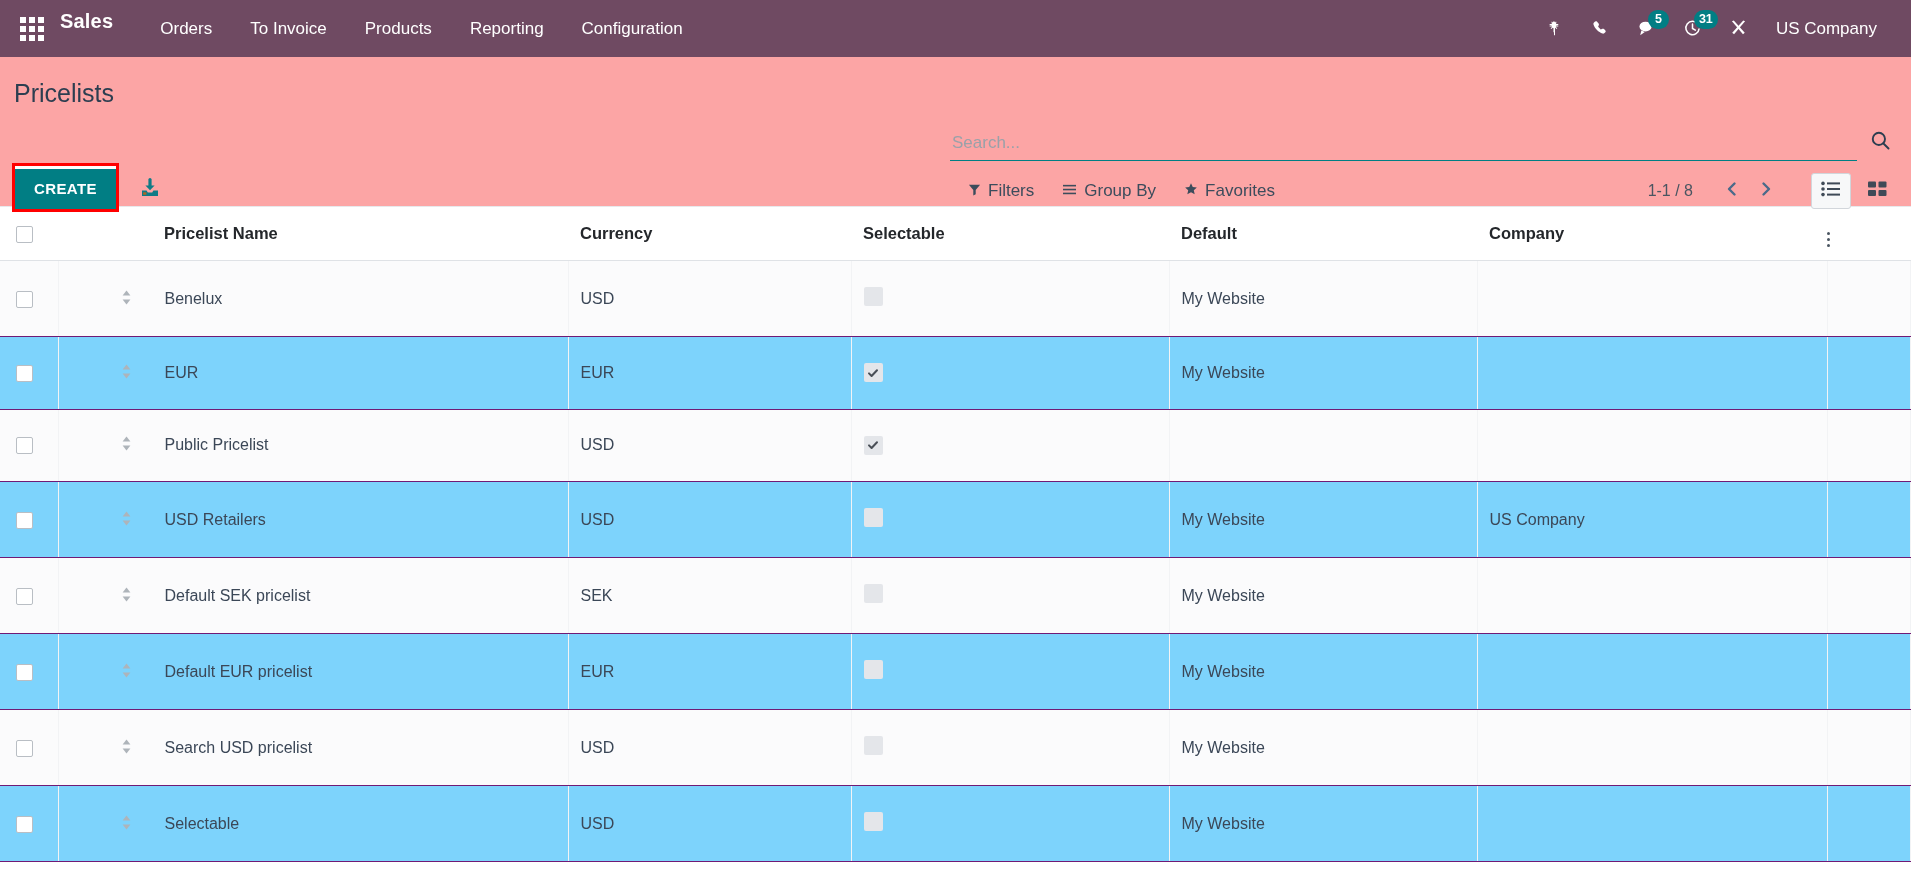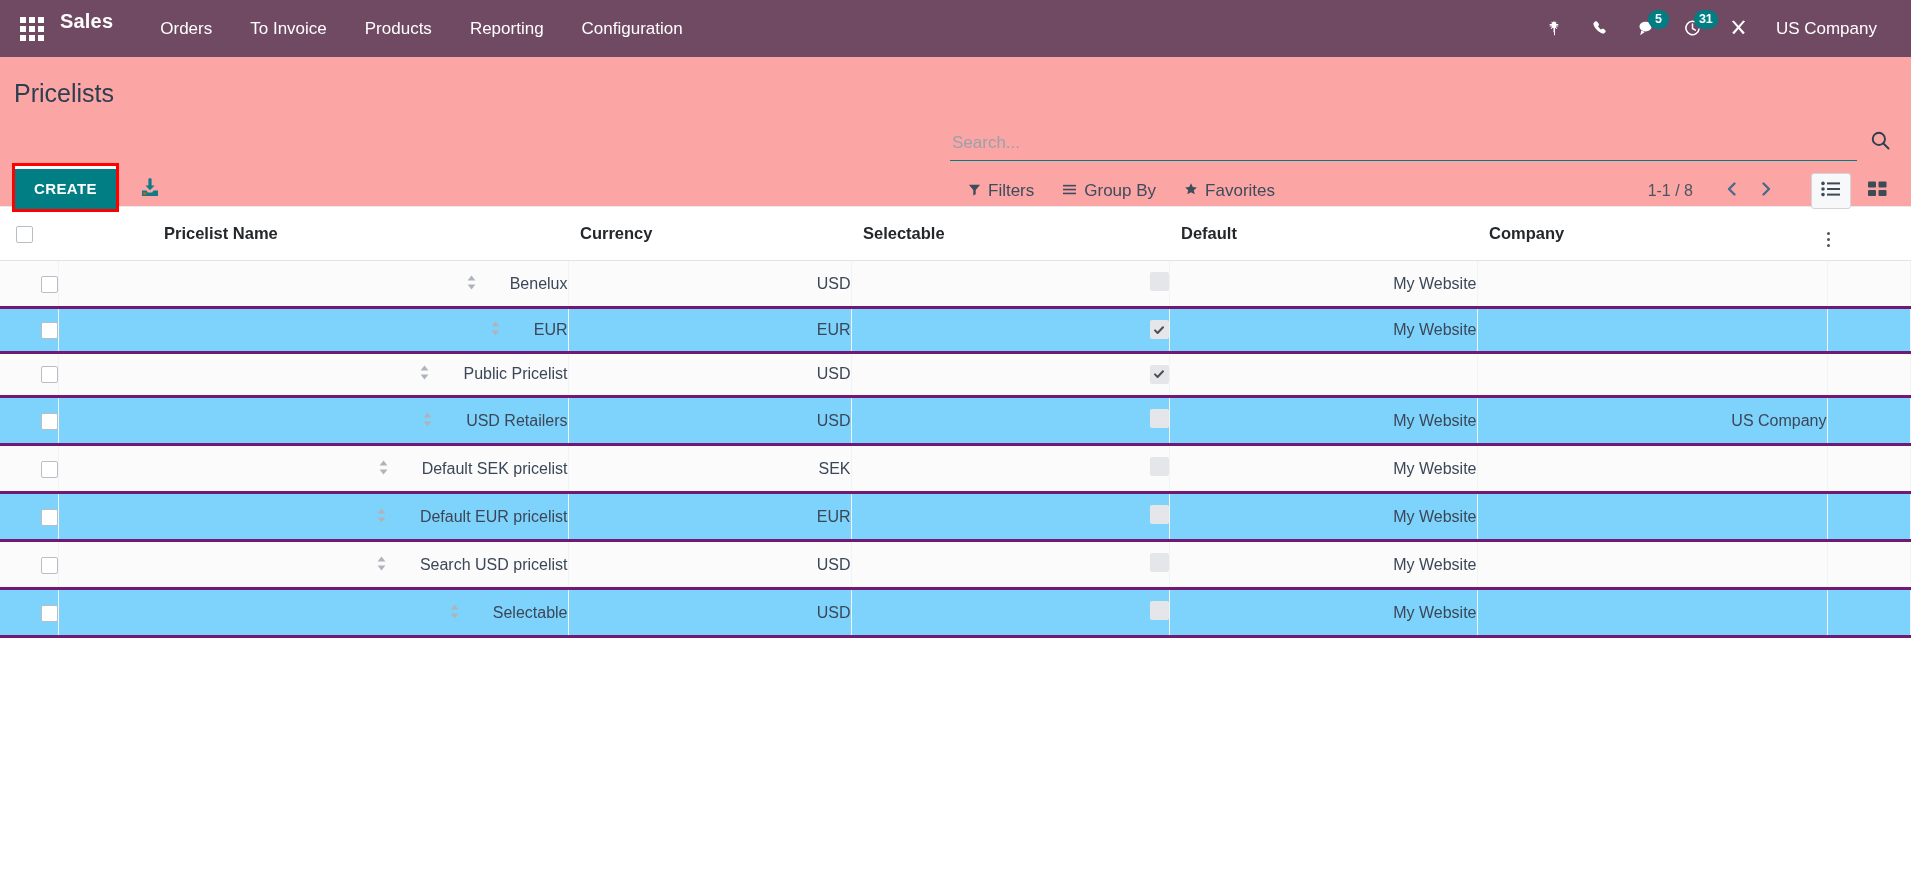--- a/index.html
+++ b/index.html
@@ -199,26 +199,25 @@
     font-weight: 700;
     color: #24272b;
     padding: 13px 0 13px 0;
     border-bottom: 1px solid #dfe2e6;
     background: #ffffff;
     white-space: nowrap;
   }
   table.o-list td {
     font-size: 16px;
     color: #3b4757;
-    padding: 11px 0;
-    border-bottom: 3px solid #701a75;
+    padding: 26px 0;
+    border-bottom: 1px solid #701a75;
     border-right: 1px solid #f2f3f5;
     white-space: nowrap;
     vertical-align: middle;
-    text-align: right;
   }
   tbody tr.odd td { background: #fbfbfc; }
   tbody tr.even td { background: #7dd3fc; }
   td.no-right-border, th.no-right-border { border-right: none; }
 
   .col-check { width: 58px; }
   .col-name { width: 510px; }
   .col-cur { width: 283px; }
   .col-sel { width: 318px; }
   .col-web { width: 308px; }

